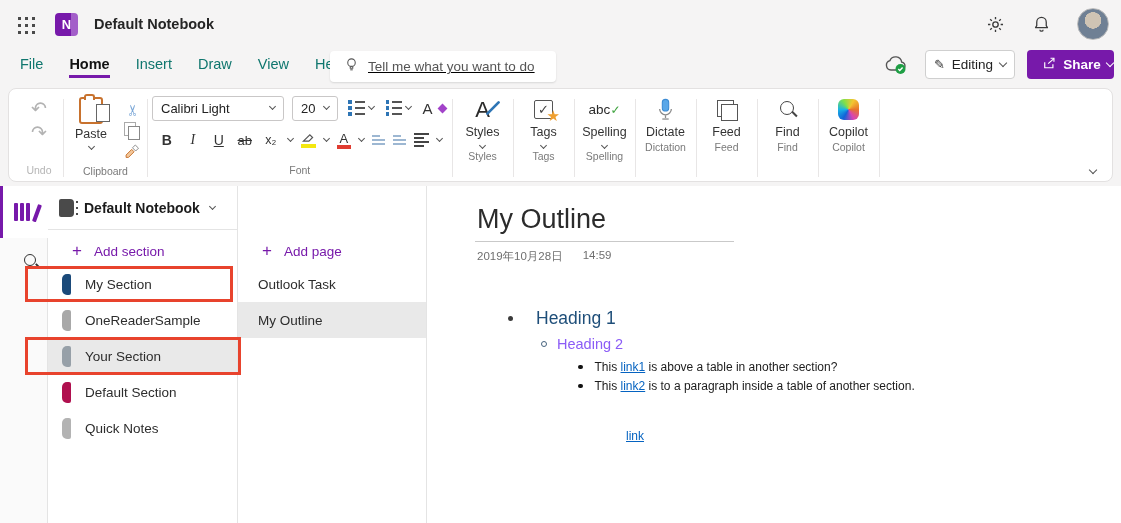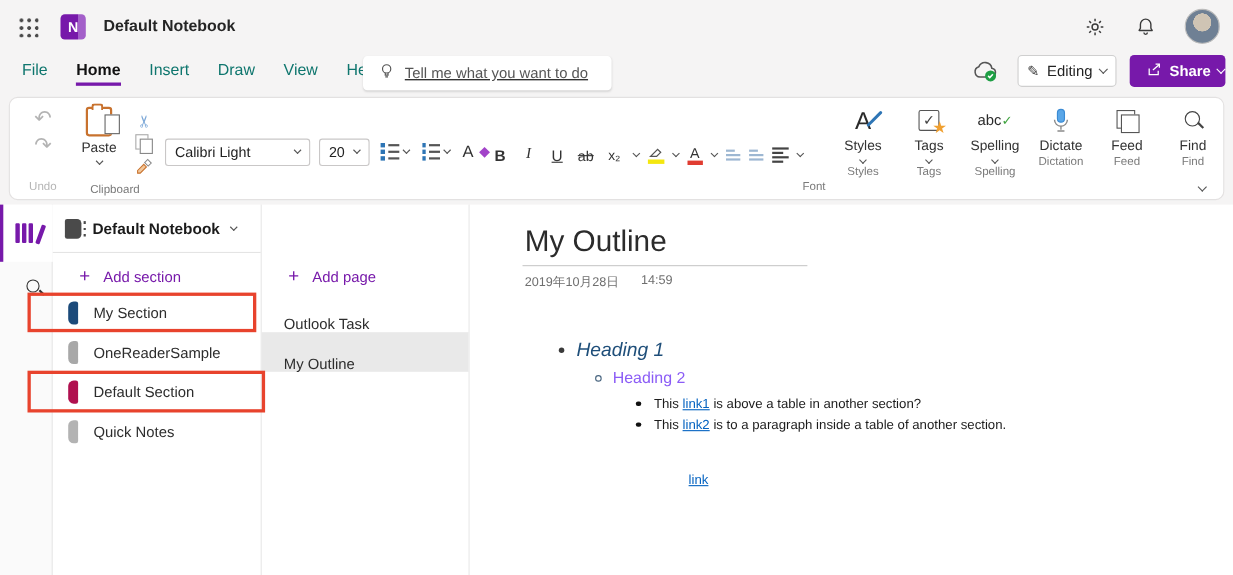--- a/index.html
+++ b/index.html
@@ -61,21 +61,21 @@
   .clip .tab { position:absolute; top:-3px; left:5px; width:11px; height:6px; border:2px solid #c8722e;
     border-bottom:none; border-radius:3px 3px 0 0; background:#fff; }
   .clip .sheet { position:absolute; right:-7px; top:7px; width:14px; height:18px; background:#fff; border:1.5px solid #666; }
   .paste-label { font-size:12.5px; color:#333; margin-top:3px; }
   .cliptools { display:flex; flex-direction:column; gap:5px; padding:4px 2px 0 10px; }
   .scissors { font-size:15px; color:#7ba7d7; transform:rotate(-90deg); cursor:pointer; }
   .copyic { position:relative; width:15px; height:16px; cursor:pointer; }
   .copyic::before { content:''; position:absolute; left:0; top:0; width:10px; height:12px; border:1.4px solid #aaa; background:#fff; }
   .copyic::after { content:''; position:absolute; left:4px; top:4px; width:10px; height:12px; border:1.4px solid #888; background:#fff; }
 
-  .fontgrp { display:flex; flex-direction:row;align-items:center; }
+  .fontgrp { display:flex; flex-direction:column;align-items:center; }
   .fontrow { display:flex; align-items:center; gap:8px; height:26px; }
   .fontrow.second { margin-top:6px; }
   .selbox { height:25px; border:1px solid #c9c7c7; border-radius:3px; background:#fff; display:flex;
     align-items:center; justify-content:space-between; padding:0 8px; font-size:13px; color:#222; cursor:pointer; }
   .fname { width:132px; }
   .fsize { width:46px; }
   .ricon { display:flex; align-items:center; gap:4px; cursor:pointer; padding:2px 2px; }
   .listic { display:flex; flex-direction:column; gap:2.5px; }
   .listic i { display:flex; align-items:center; gap:3px; }
   .listic i::before { content:''; width:3.5px; height:3.5px; background:#2e75b5; }
@@ -142,29 +142,29 @@
     background:repeating-linear-gradient(#4a4a4a 0 2.5px, transparent 2.5px 6px); }
   .nb-name { font-size:14px; font-weight:700; color:#1b1b1b; }
   .addrow { height:30px; margin-top:6px; display:flex; align-items:center; gap:12px; padding-left:24px; cursor:pointer; }
   .plus { color:#7719aa; font-size:17px; line-height:16px; }
   .addlabel { color:#7719aa; font-size:13.5px; }
   .srow { height:36px; display:flex; align-items:center; gap:14px; padding-left:14px; cursor:pointer; }
   .stab { width:9px; height:21px; border-radius:5px 2px 2px 5px; background:#aaa; }
   .slabel { font-size:13.5px; color:#2d2d2d; }
 
   .pagespanel { width:189px; background:#fff; border-right:1px solid #e4e4e4; display:flex; flex-direction:column; padding-top:50px; }
-  .prow { height:36px; display:flex; align-items:flex-end; padding-left:20px; cursor:pointer; }
+  .prow { height:36px; display:flex; align-items:center; padding-left:20px; cursor:pointer; }
   .plabel { font-size:13.5px; color:#2d2d2d; }
 
   .content { flex:1; background:#fff; padding:18px 0 0 48px; position:relative; }
   .ptitle { font-size:27px; font-weight:300; color:#2b2b2b; font-family:"Liberation Sans",sans-serif;
     display:inline-block; border-bottom:1px solid #c9c9c9; padding:0 128px 6px 2px; cursor:text; }
   .pdate { margin-top:7px; font-size:11.5px; color:#6f6f6f; display:flex; gap:20px; padding-left:2px; }
   .outline { margin-top:44px; padding-left:33px; }
-  .h1row { display:flex; align-items:center; gap:11px;font-style:italic; }
+  .h1row { display:flex; align-items:center; gap:23px; }
   .h1dot { width:5px; height:5px; border-radius:50%; background:#3a3a3a; flex:none; }
   .h1text { font-size:17.5px; color:#1e4e79; cursor:text; }
   .h2row { display:flex; align-items:center; gap:10px; margin:7px 0 0 33px; }
   .h2circ { width:6px; height:6px; border-radius:50%; border:1.6px solid #46637e; flex:none; }
   .h2text { font-size:14.5px; color:#8b5cf6; cursor:text; }
   .b3list { margin:8px 0 0 70px; display:flex; flex-direction:column; gap:5px; }
   .b3row { display:flex; align-items:center; gap:12px; }
   .b3dot { width:4.5px; height:4.5px; border-radius:50%; background:#111; flex:none; }
   .b3text { font-size:12px; color:#1c1c1c; cursor:text; }
   .lnk { color:#0563c1; text-decoration:underline; cursor:pointer; }
@@ -481,20 +481,24 @@
         <span class="addlabel">Add section</span>
       </div>
       <div class="srow">
         <span class="stab" style="background: rgb(27, 74, 122);"></span>
         <span class="slabel">My Section</span>
       </div>
       <div class="srow">
         <span class="stab" style="background: rgb(168, 168, 168);"></span>
         <span class="slabel">OneReaderSample</span>
       </div>
+      <div class="srow" style="background: rgb(233, 233, 233);">
+        <span class="stab" style="background: rgb(151, 160, 168);"></span>
+        <span class="slabel">Your Section</span>
+      </div>
       <div class="srow">
         <span class="stab" style="background: rgb(176, 16, 79);"></span>
         <span class="slabel">Default Section</span>
       </div>
       <div class="srow">
         <span class="stab" style="background: rgb(179, 179, 179);"></span>
         <span class="slabel">Quick Notes</span>
       </div>
     </div>
 

